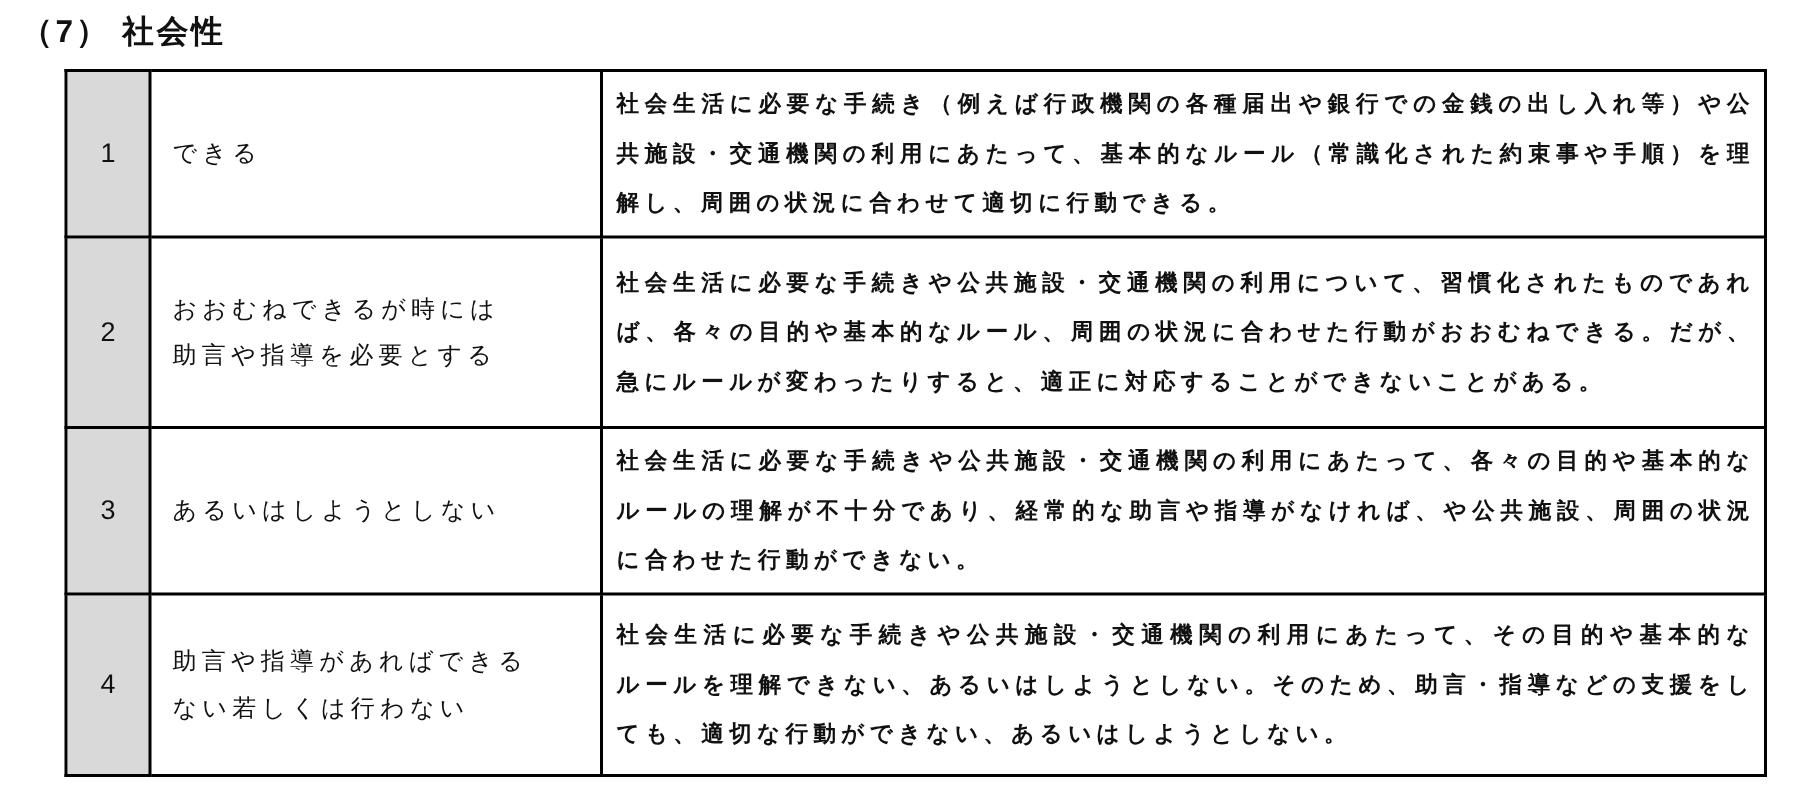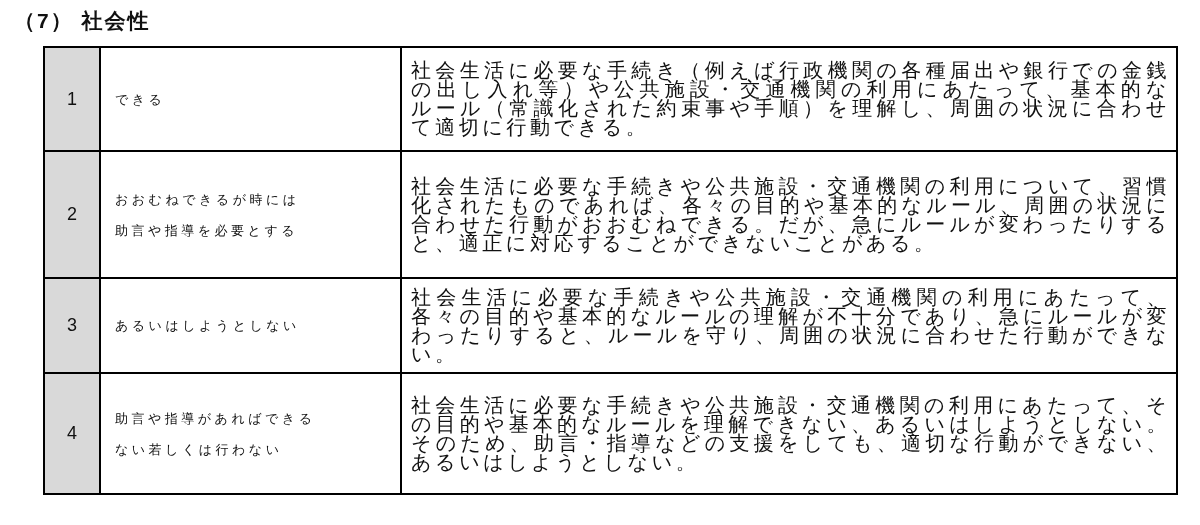--- a/index.html
+++ b/index.html
@@ -43,34 +43,35 @@
   col.c-desc  { width: 776px; }
   td.num-cell {
     background: #d9d9d9;
     text-align: center;
     font-size: 18px;
     letter-spacing: 0;
     color: #111111;
   }
   td.label-cell {
     padding: 4px 6px 4px 14px;
-    font-size: 13px;
+    font-size: 16px;
     line-height: 31px;
     letter-spacing: 3.5px;
     white-space: pre-line;
   }
   td.desc-cell {
     padding: 5px 6px 5px 9px;
-    font-size: 20px;
-    line-height: 19px;
+    font-size: 15px;
+    line-height: 33px;
     letter-spacing: 3.6px;
     text-align: justify;
     text-justify: inter-ideograph;
     overflow-wrap: anywhere;
     line-break: strict;
+    font-weight: bold;
   }
   tr.row-1 { height: 104px; }
   tr.row-2 { height: 127px; }
   tr.row-3 { height: 95px;  }
   tr.row-4 { height: 121px; }
 </style>
 </head>
 <body>
 
 <div class="page">
@@ -91,21 +92,21 @@
       </tr>
       <tr class="row-2">
         <td class="num-cell">2</td>
         <td class="label-cell">おおむねできるが時には
 助言や指導を必要とする</td>
         <td class="desc-cell">社会生活に必要な手続きや公共施設・交通機関の利用について、習慣化されたものであれば、各々の目的や基本的なルール、周囲の状況に合わせた行動がおおむねできる。だが、急にルールが変わったりすると、適正に対応することができないことがある。</td>
       </tr>
       <tr class="row-3">
         <td class="num-cell">3</td>
         <td class="label-cell">あるいはしようとしない</td>
-        <td class="desc-cell">社会生活に必要な手続きや公共施設・交通機関の利用にあたって、各々の目的や基本的なルールの理解が不十分であり、急にルールが変わったりすると、ルールを守り、周囲の状況に合わせた行動ができない。</td>
+        <td class="desc-cell">社会生活に必要な手続きや公共施設・交通機関の利用にあたって、各々の目的や基本的なルールの理解が不十分であり、経常的な助言や指導がなければ、や公共施設、周囲の状況に合わせた行動ができない。</td>
       </tr>
       <tr class="row-4">
         <td class="num-cell">4</td>
         <td class="label-cell">助言や指導があればできる
 ない若しくは行わない</td>
         <td class="desc-cell">社会生活に必要な手続きや公共施設・交通機関の利用にあたって、その目的や基本的なルールを理解できない、あるいはしようとしない。そのため、助言・指導などの支援をしても、適切な行動ができない、あるいはしようとしない。</td>
       </tr>
     </tbody>
   </table>
 

